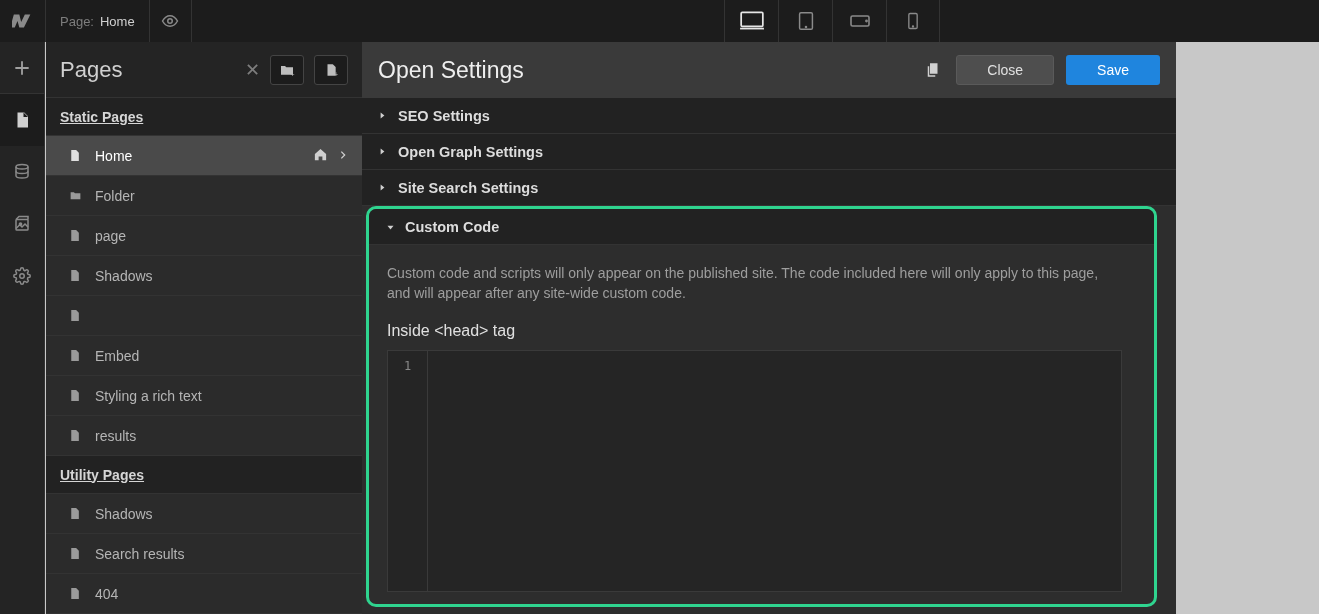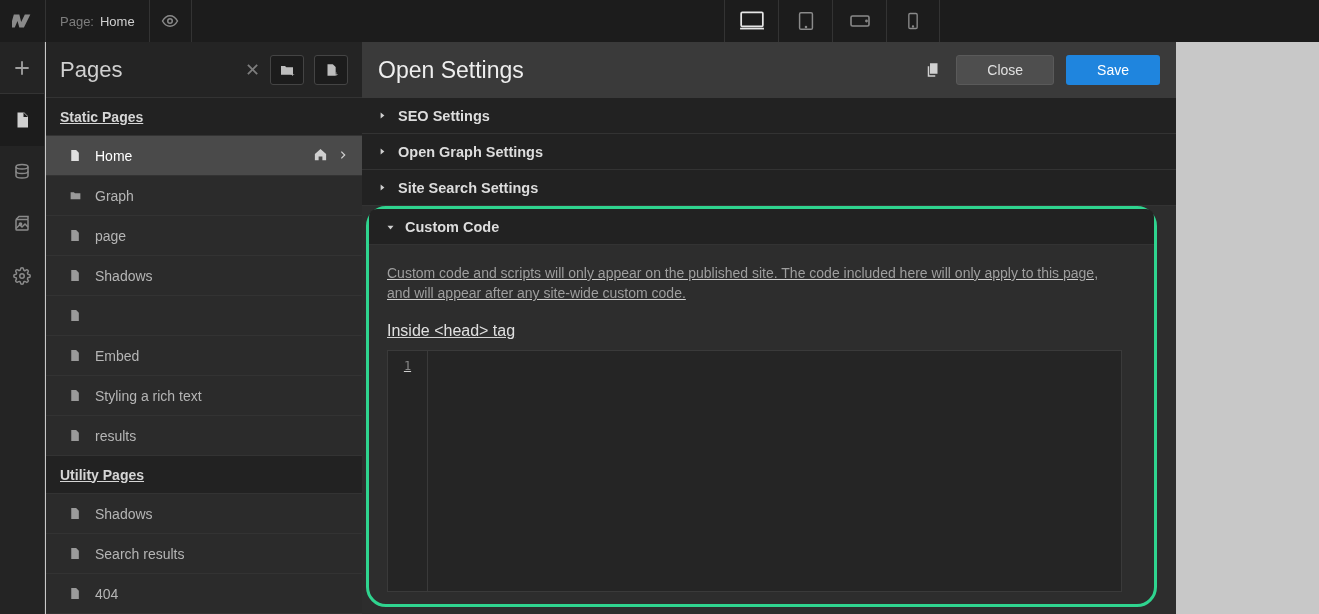--- a/index.html
+++ b/index.html
@@ -198,30 +198,29 @@
     gap: 10px;
     font-size: 14.5px;
     font-weight: 700;
     color: #ddd;
   }
   .acc-row .caret { width:10px; }
 
   .highlight-box {
     margin: 0 19px 4px 4px;
     border: 3px solid #2fd48f;
-    border-radius: 20px;
+    border-radius: 10px;
     background: #2d2d2d;
   }
   .highlight-box .acc-row {
     border-top-left-radius: 8px;
     border-top-right-radius: 8px;
   }
   .cc-body {
     padding: 18px 32px 12px 18px;
-    text-decoration: underline;
   }
   .cc-desc {
     font-size: 14px;
     color: #9e9e9e;
     line-height: 1.45;
     margin-bottom: 18px;
   }
   .cc-label {
     font-size: 16px;
     color: #e0e0e0;
@@ -379,21 +378,21 @@
           </svg></span>
     </span>
   </div>
 
   <div class="page-item">
     <span class="icon-slot">
         <svg width="15" height="13" viewBox="0 0 24 24" fill="#9a9a9a">
           <path d="M3 6h6l2 2h10v11H3z"></path>
         </svg>
       </span>
-    <span class="label">Graph</span>
+    <span class="label">Folder</span>
   </div>
   <div class="page-item">
     <span class="icon-slot">
         <svg width="13" height="15" viewBox="0 0 24 24" fill="#9a9a9a">
           <path d="M6 2h9l5 5v15H6z"></path>
         </svg>
       </span>
     <span class="label">page</span>
   </div>
   <div class="page-item">

